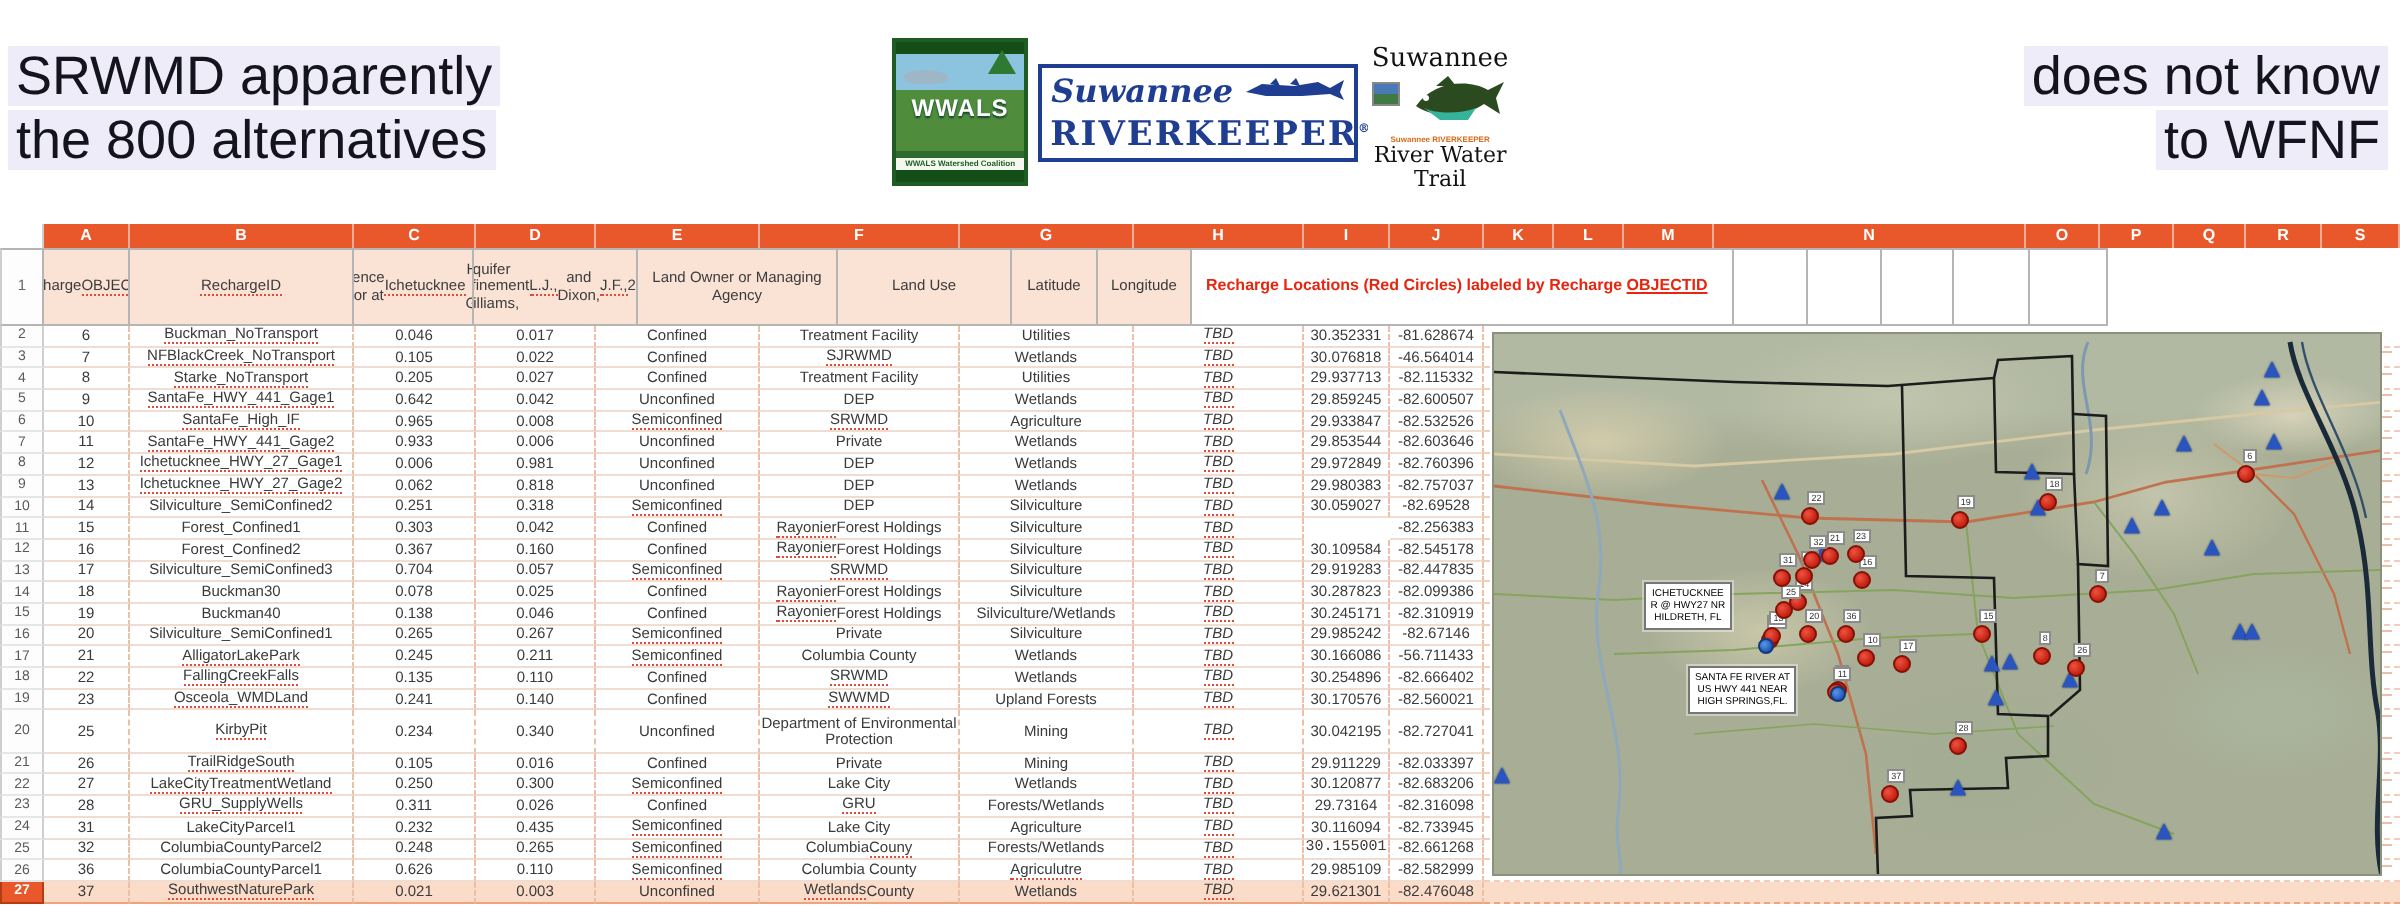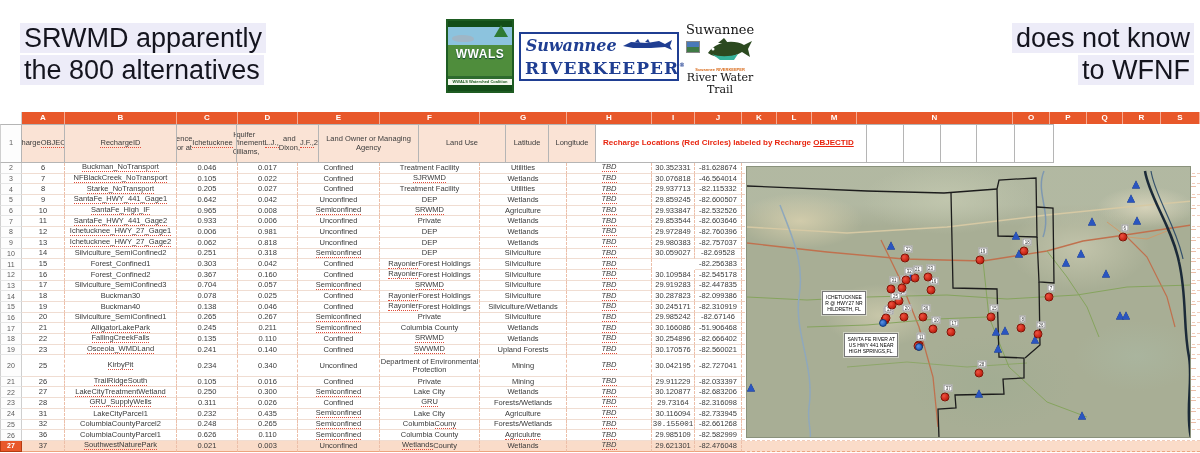--- a/index.html
+++ b/index.html
@@ -3,21 +3,21 @@
 <meta charset="utf-8">
 <style>
   html,body{margin:0;padding:0;background:#fff;}
   body{width:1200px;height:453px;position:relative;overflow:hidden;
        font-family:"Liberation Sans",sans-serif;}
 
   
   .banner{position:absolute;left:0;top:0;width:1200px;height:112px;background:#fff;}
   .cap{position:absolute;font-size:27px;line-height:32px;color:#14141e;}
   .cap span{background:#edecf8;padding:0 4px;}
-  .cap.left{left:20px;top:22px;}
+  .cap.left{left:4px;top:22px;}
   .cap.right{right:6px;top:22px;text-align:right;}
 
   .logos{position:absolute;left:446px;top:12px;width:310px;height:88px;display:flex;align-items:center;gap:5px;}
   
   .wwals{width:66px;height:70px;border:2px solid #1e5c22;background:linear-gradient(#8cc3de 0 34%,#4f8d3c 34% 78%,#2e6b2e 78% 100%);position:relative;overflow:hidden;}
   .wwals .topstrip{position:absolute;top:0;left:0;right:0;height:6px;background:#134d18;}
   .wwals .palm{position:absolute;right:4px;top:4px;width:0;height:0;border-left:7px solid transparent;border-right:7px solid transparent;border-bottom:12px solid #2f7a33;}
   .wwals .gator{position:absolute;left:4px;top:14px;width:22px;height:7px;background:#9fb6c6;border-radius:50% 60% 40% 50%;}
   .wwals .wname{position:absolute;left:0;right:0;top:26px;text-align:center;color:#fff;font-weight:bold;font-size:12px;letter-spacing:.5px;text-shadow:0 1px 1px #143;}
   .wwals .wwc{position:absolute;left:0;right:0;bottom:6px;background:#f4f8ef;color:#1e5c22;font-size:4px;text-align:center;line-height:6px;font-weight:bold;}
@@ -494,21 +494,21 @@
       <div class="c dcol" style="width: 60px;">0.211</div>
       <div class="c ecol" style="width: 82px;">
         <span class="sp">Semiconfined</span>
       </div>
       <div class="c fcol wrap" style="width: 100px;">Columbia County</div>
       <div class="c gcol" style="width: 87px;">Wetlands</div>
       <div class="c hcol" style="width: 85px;">
         <span class="sp">TBD</span>
       </div>
       <div class="c icol" style="width: 43px;">30.166086</div>
-      <div class="c jcol" style="width: 47px;">-51.906468</div>
+      <div class="c jcol" style="width: 47px;">-56.711433</div>
       <div class="rr" style="width: 458px;"></div>
     </div>
     <div class="row" style="height: 10.7px;">
       <div class="gut">18</div>
       <div class="c acol" style="width: 43px;">22</div>
       <div class="c bcol" style="width: 112px;">
         <span class="sp">FallingCreekFalls</span>
       </div>
       <div class="c ccol" style="width: 61px;">0.135</div>
       <div class="c dcol" style="width: 60px;">0.110</div>

